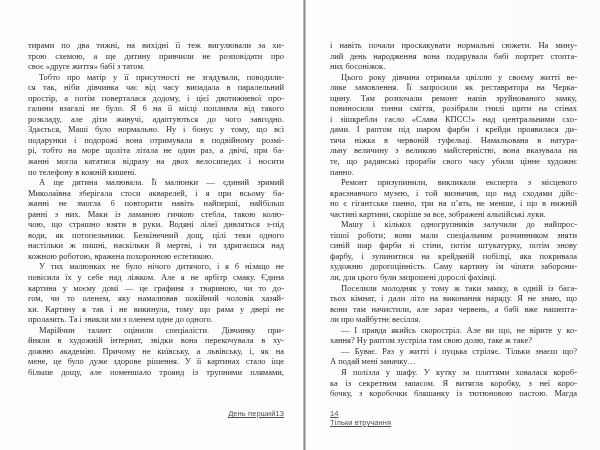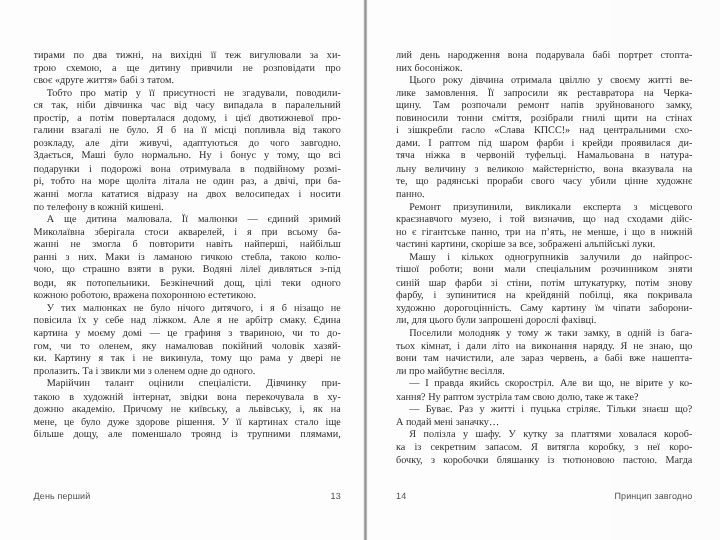--- a/index.html
+++ b/index.html
@@ -38,29 +38,30 @@
     text-align-last: justify;
     overflow: hidden;
     white-space: normal;
   }
   .line.end { text-align-last: left; }
   .line.first { text-indent: 11px; }
   .footer {
     position: absolute;
     top: 409px;
     display: flex;
-    justify-content: space-between;
+    justify-content: flex-end;
     align-items: baseline;
     font-family: "Liberation Sans", sans-serif;
     font-size: 7.5px;
     color: #4f4f4f;
     letter-spacing: 0.1px;
+    text-decoration: underline;
   }
   .page.left  .footer { left: 28px; width: 256px; }
-  .page.right .footer { left: 24px; width: 247px; }
+  .page.right .footer { left: 24px; width: 247px; flex-direction: column; }
 </style>
 </head>
 <body>
 
 <div class="spread">
 
   <div class="page left">
     <div class="text">
         <div class="line">тирами по два тижні, на вихідні її теж вигулювали за хи-</div>
         <div class="line">трою схемою, а ще дитину привчили не розповідати про</div>
@@ -74,43 +75,45 @@
         <div class="line">подарунки і подорожі вона отримувала в подвійному розмі-</div>
         <div class="line">рі, тобто на море щоліта літала не один раз, а двічі, при ба-</div>
         <div class="line">жанні могла кататися відразу на двох велосипедах і носити</div>
         <div class="line end">по телефону в кожній кишені.</div>
         <div class="line first">А ще дитина малювала. Її малюнки — єдиний зримий</div>
         <div class="line">Миколаївна зберігала стоси акварелей, і я при всьому ба-</div>
         <div class="line">жанні не змогла б повторити навіть найперші, найбільш</div>
         <div class="line">ранні з них. Маки із ламаною гичкою стебла, такою колю-</div>
         <div class="line">чою, що страшно взяти в руки. Водяні лілеї дивляться з-під</div>
         <div class="line">води, як потопельники. Безкінечний дощ, цілі теки одного</div>
+        <div class="line">настільки ж пишні, наскільки й мертві, і ти здригаєшся над</div>
         <div class="line end">кожною роботою, вражена похоронною естетикою.</div>
         <div class="line first">У тих малюнках не було нічого дитячого, і я б нізащо не</div>
         <div class="line">повісила їх у себе над ліжком. Але я не арбітр смаку. Єдина</div>
         <div class="line">картина у моєму домі — це графиня з твариною, чи то до-</div>
         <div class="line">гом, чи то оленем, яку намалював покійний чоловік хазяй-</div>
         <div class="line">ки. Картину я так і не викинула, тому що рама у двері не</div>
         <div class="line end">пролазить. Та і звикли ми з оленем одне до одного.</div>
         <div class="line first">Марійчин талант оцінили спеціалісти. Дівчинку при-</div>
-        <div class="line">такою в художній інтернат, звідки вона перекочувала в ху-</div>
+        <div class="line">йняли в художній інтернат, звідки вона перекочувала в ху-</div>
         <div class="line">дожню академію. Причому не київську, а львівську, і, як на</div>
         <div class="line">мене, це було дуже здорове рішення. У її картинах стало іще</div>
         <div class="line">більше дощу, але поменшало троянд із трупними плямами,</div>
       </div>
     <div class="footer">
       <span>День перший</span>
       <span>13</span>
     </div>
   </div>
 
   <div class="divider"></div>
 
   <div class="page right">
     <div class="text">
+        <div class="line">і навіть почали проскакувати нормальні сюжети. На мину-</div>
         <div class="line">лий день народження вона подарувала бабі портрет стопта-</div>
         <div class="line end">них босоніжок.</div>
         <div class="line first">Цього року дівчина отримала цвіллю у своєму житті ве-</div>
         <div class="line">лике замовлення. Її запросили як реставратора на Черка-</div>
         <div class="line">щину. Там розпочали ремонт напів зруйнованого замку,</div>
         <div class="line">повиносили тонни сміття, розібрали гнилі щити на стінах</div>
         <div class="line">і зішкребли гасло «Слава КПСС!» над центральними схо-</div>
         <div class="line">дами. І раптом під шаром фарби і крейди проявилася ди-</div>
         <div class="line">тяча ніжка в червоній туфельці. Намальована в натура-</div>
         <div class="line">льну величину з великою майстерністю, вона вказувала на</div>
@@ -133,17 +136,17 @@
         <div class="line first">— І правда якийсь скоростріл. Але ви що, не вірите у ко-</div>
         <div class="line end">хання? Ну раптом зустріла там свою долю, таке ж таке?</div>
         <div class="line first">— Буває. Раз у житті і пуцька стріляє. Тільки знаєш що?</div>
         <div class="line end">А подай мені заначку…</div>
         <div class="line first">Я полізла у шафу. У кутку за платтями ховалася короб-</div>
         <div class="line">ка із секретним запасом. Я витягла коробку, з неї коро-</div>
         <div class="line">бочку, з коробочки бляшанку із тютюновою пастою. Магда</div>
       </div>
     <div class="footer">
       <span>14</span>
-      <span>Принцип завгодно</span>
+      <span>Тільки втручання</span>
     </div>
   </div>
 
 </div>
 
 </body></html>

